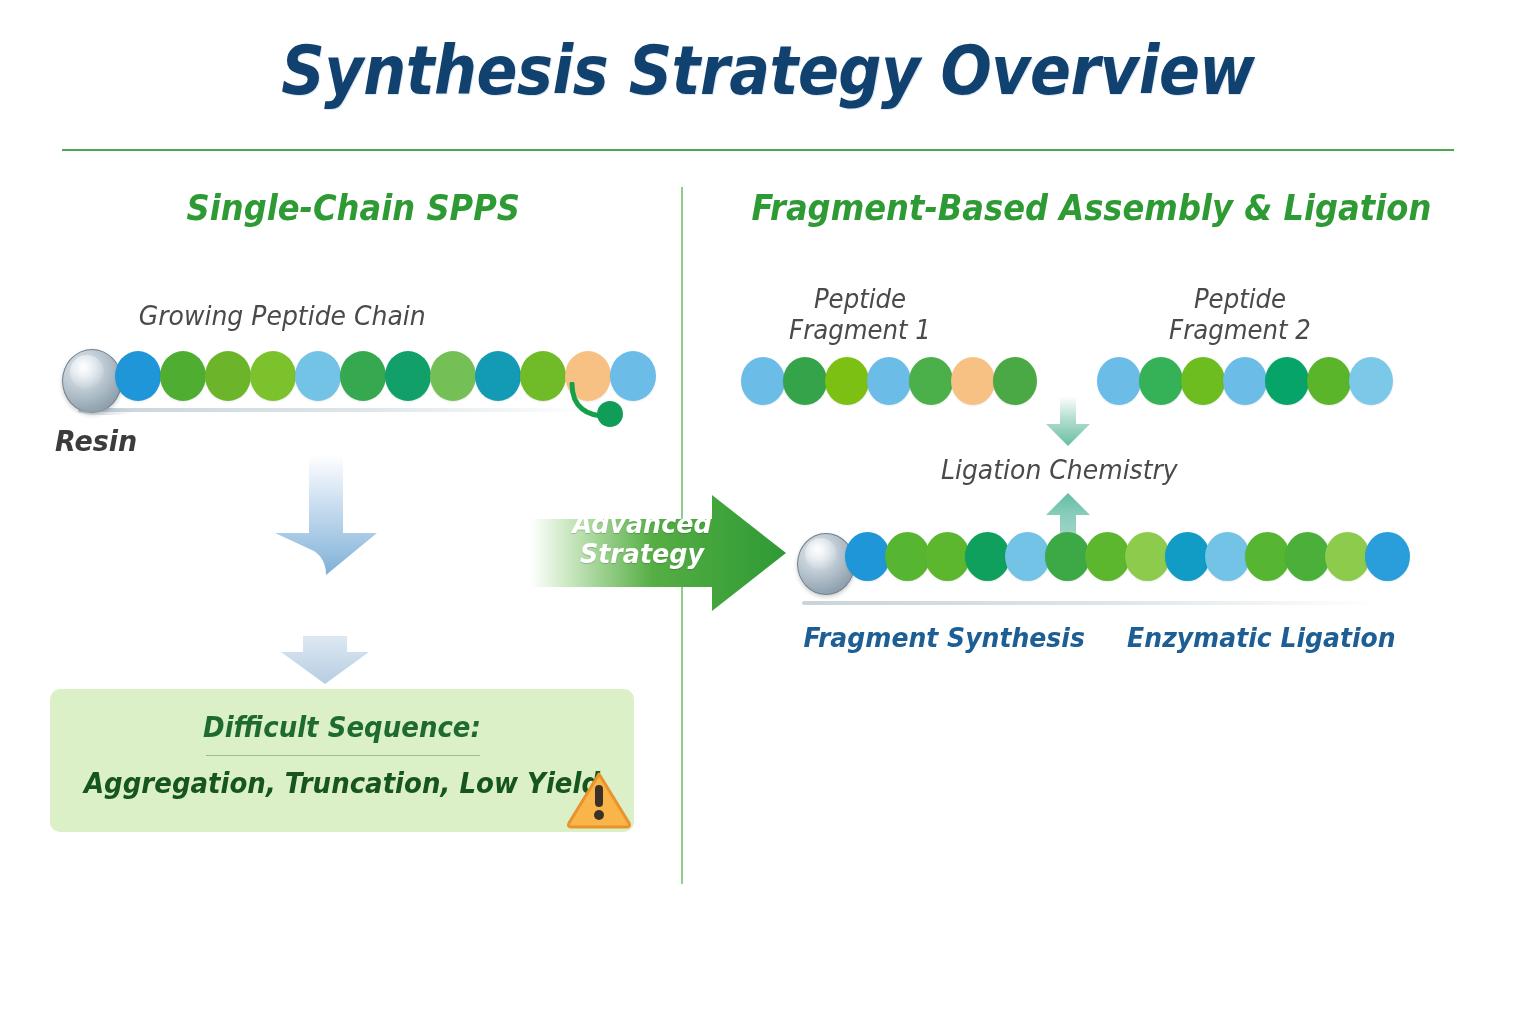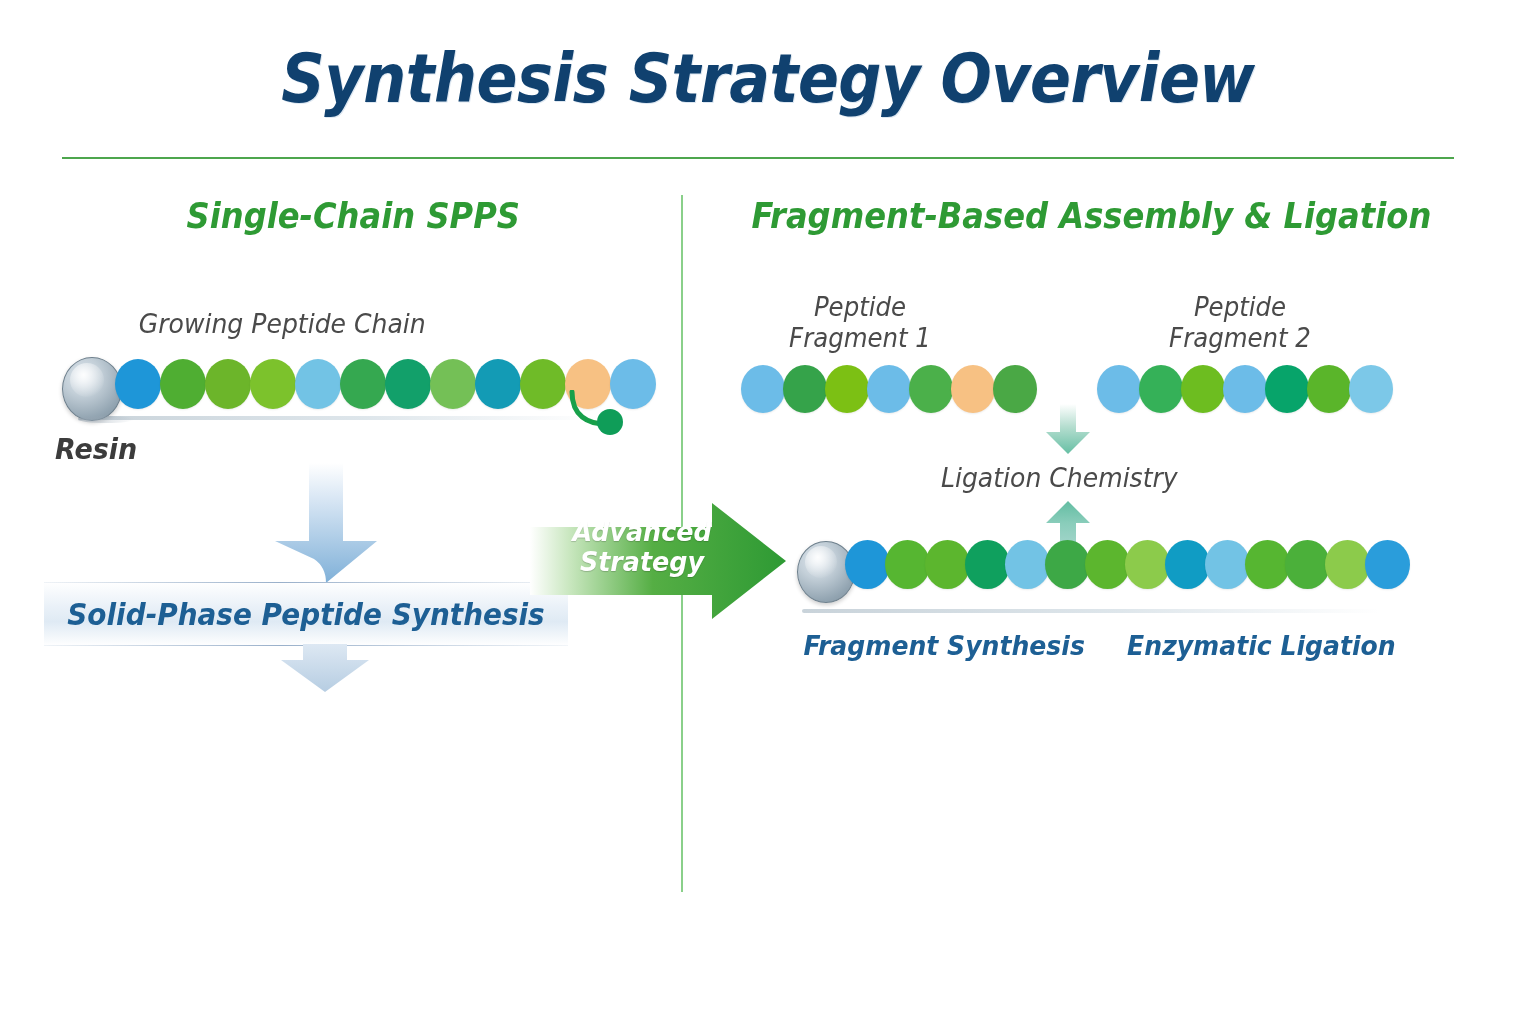--- a/index.html
+++ b/index.html
@@ -3,21 +3,21 @@
 <meta charset="utf-8">
 <style>
   html,body{margin:0;padding:0;}
   body{
     width:1536px;height:1024px;
     background:#ffffff;
     font-family:"DejaVu Sans", sans-serif;
     overflow:hidden;
     position:relative;
   }
-  #stage{position:absolute;left:0;top:12px;width:1536px;height:1000px;}
+  #stage{position:absolute;left:0;top:4px;width:1536px;height:1000px;}
 
   
   .title{
     position:absolute;left:0;top:28px;width:1536px;
     text-align:center;
     font-family:"DejaVu Sans", sans-serif;
     font-style:italic;font-weight:bold;
     font-size:67px;letter-spacing:-0.5px;
     color:#10416f;
     transform:scaleX(0.90);
@@ -247,36 +247,41 @@
     <defs>
       <linearGradient id="blgrad1" x1="0" y1="0" x2="0" y2="1">
         <stop offset="0%" stop-color="#ffffff"></stop>
         <stop offset="28%" stop-color="#dbe8f5"></stop>
         <stop offset="100%" stop-color="#7fb0d8"></stop>
       </linearGradient>
     </defs>
     <path d="M38 0 H72 V78 H106 L55 120 Q55 104 43 96 L4 78 H38 Z" fill="url(#blgrad1)"></path>
   </svg>
 
-  <div class="spps-band">
-    <div class="rule-t"></div>
-    <div class="rule-b"></div>
-    <div id="spps-text">Solid-Phase Peptide Synthesis</div>
-  </div>
 
   <svg class="arr-blue-down" style="left:277px;top:632px;" width="96" height="50" viewBox="0 0 96 50">
     <defs>
       <linearGradient id="blgrad2" x1="0" y1="0" x2="0" y2="1">
         <stop offset="0%" stop-color="#dde8f3"></stop>
         <stop offset="100%" stop-color="#b6cde2"></stop>
       </linearGradient>
     </defs>
     <path d="M26 0 H70 V16 H92 L48 48 L4 16 H26 Z" fill="url(#blgrad2)"></path>
   </svg>
 
+  <div class="box" id="box-problem">
+    <div class="box-title" id="pb-title">Difficult Sequence:</div>
+    <div class="box-rule" id="pb-rule"></div>
+    <div class="box-body" id="pb-body">Aggregation, Truncation, Low Yield</div>
+    <svg class="warn-icon" width="66" height="58" viewBox="0 0 66 58">
+      <path d="M33 3 L63 52 Q65 56 60 56 H6 Q1 56 3 52 Z" fill="#f9b44a" stroke="#e8932b" stroke-width="3" stroke-linejoin="round"></path>
+      <rect x="29" y="14" width="8" height="22" rx="4" fill="#3a3228"></rect>
+      <circle cx="33" cy="44" r="5" fill="#3a3228"></circle>
+    </svg>
+  </div>
 
   <svg class="arr-green-right" style="left:530px;top:487px;" width="260" height="124" viewBox="0 0 260 124">
     <defs>
       <linearGradient id="grnarr" x1="0" y1="0" x2="1" y2="0">
         <stop offset="0%" stop-color="#ffffff"></stop>
         <stop offset="16%" stop-color="#c7e6bd"></stop>
         <stop offset="48%" stop-color="#55ae44"></stop>
         <stop offset="100%" stop-color="#2e9a34"></stop>
       </linearGradient>
     </defs>

